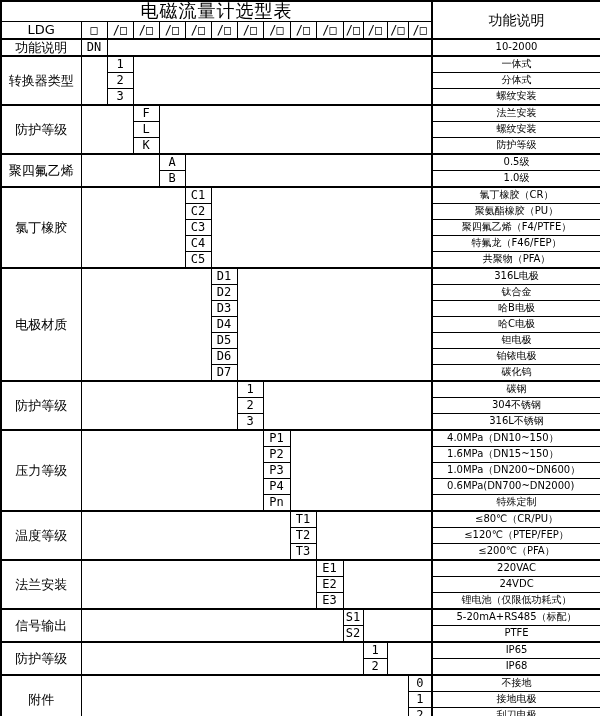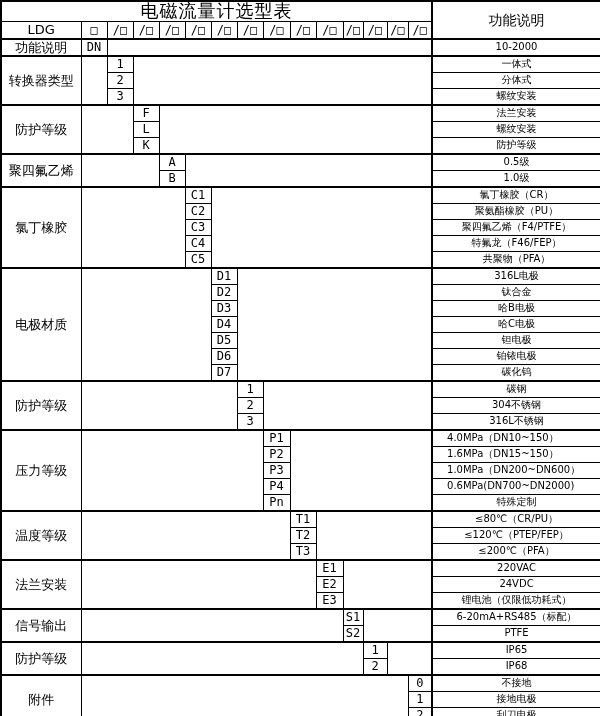--- a/index.html
+++ b/index.html
@@ -246,21 +246,21 @@
         </tr>
         <tr>
           <td class="code bb2">E3</td>
           <td class="desc bl2 bb2">锂电池（仅限低功耗式）</td>
         </tr>
         <tr>
           <td class="label bb2" rowspan="2">信号输出</td>
           <td class="blank bb2" rowspan="2" colspan="10"></td>
           <td class="code">S1</td>
           <td class="blank bb2" rowspan="2" colspan="3"></td>
-          <td class="desc bl2">6-20mA+RS485（标配）</td>
+          <td class="desc bl2">5-20mA+RS485（标配）</td>
         </tr>
         <tr>
           <td class="code bb2">S2</td>
           <td class="desc bl2 bb2">PTFE</td>
         </tr>
         <tr>
           <td class="label bb2" rowspan="2">防护等级</td>
           <td class="blank bb2" rowspan="2" colspan="11"></td>
           <td class="code">1</td>
           <td class="blank bb2" rowspan="2" colspan="2"></td>

